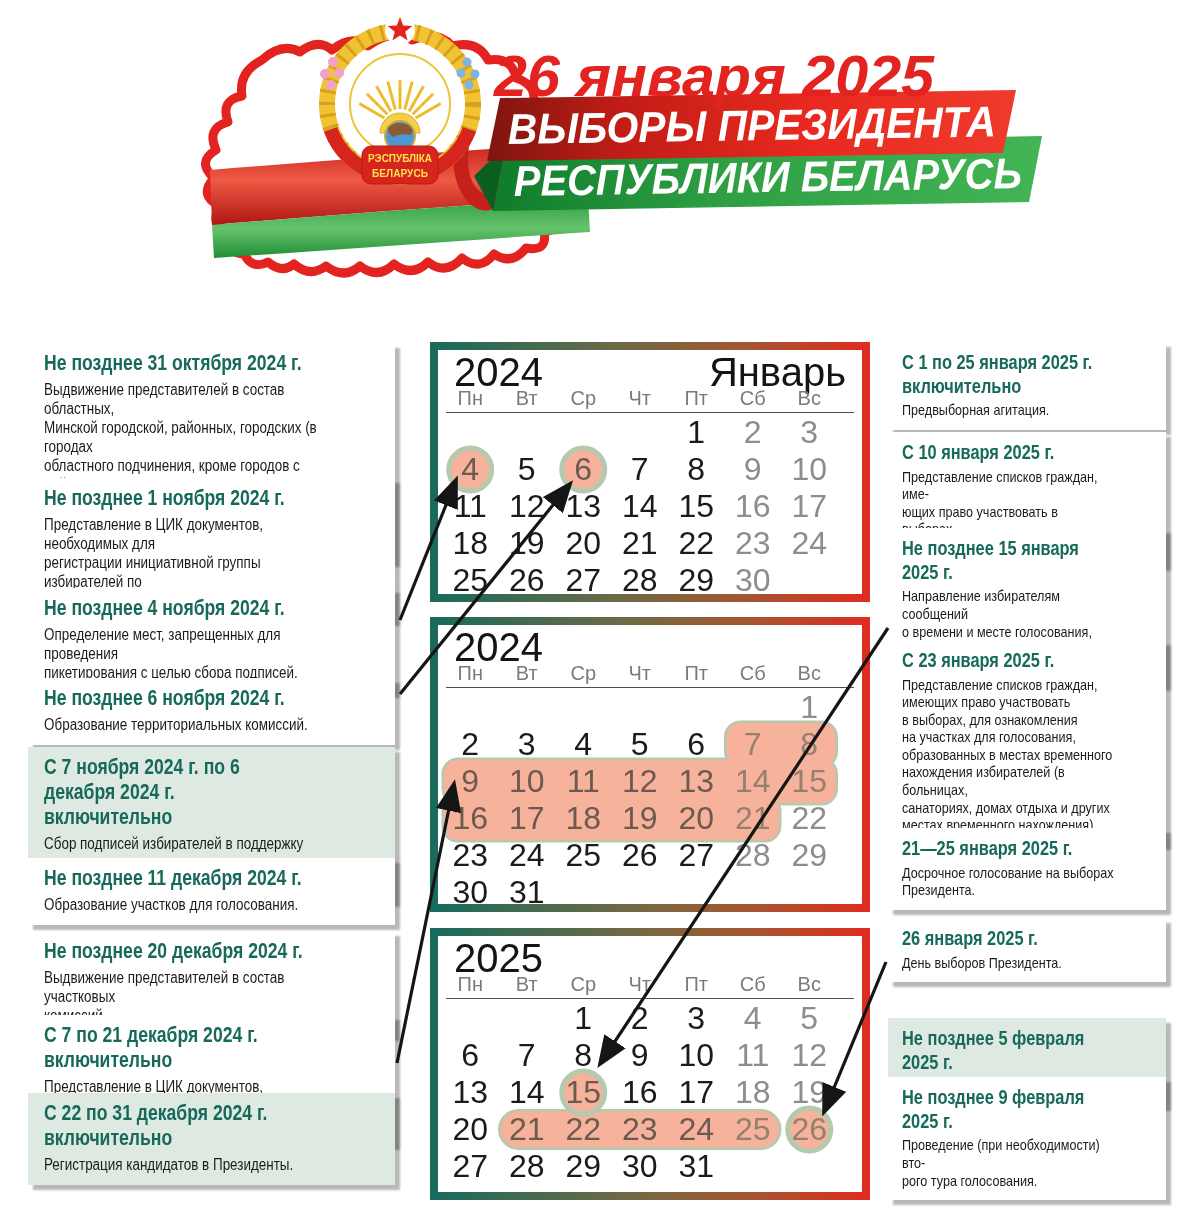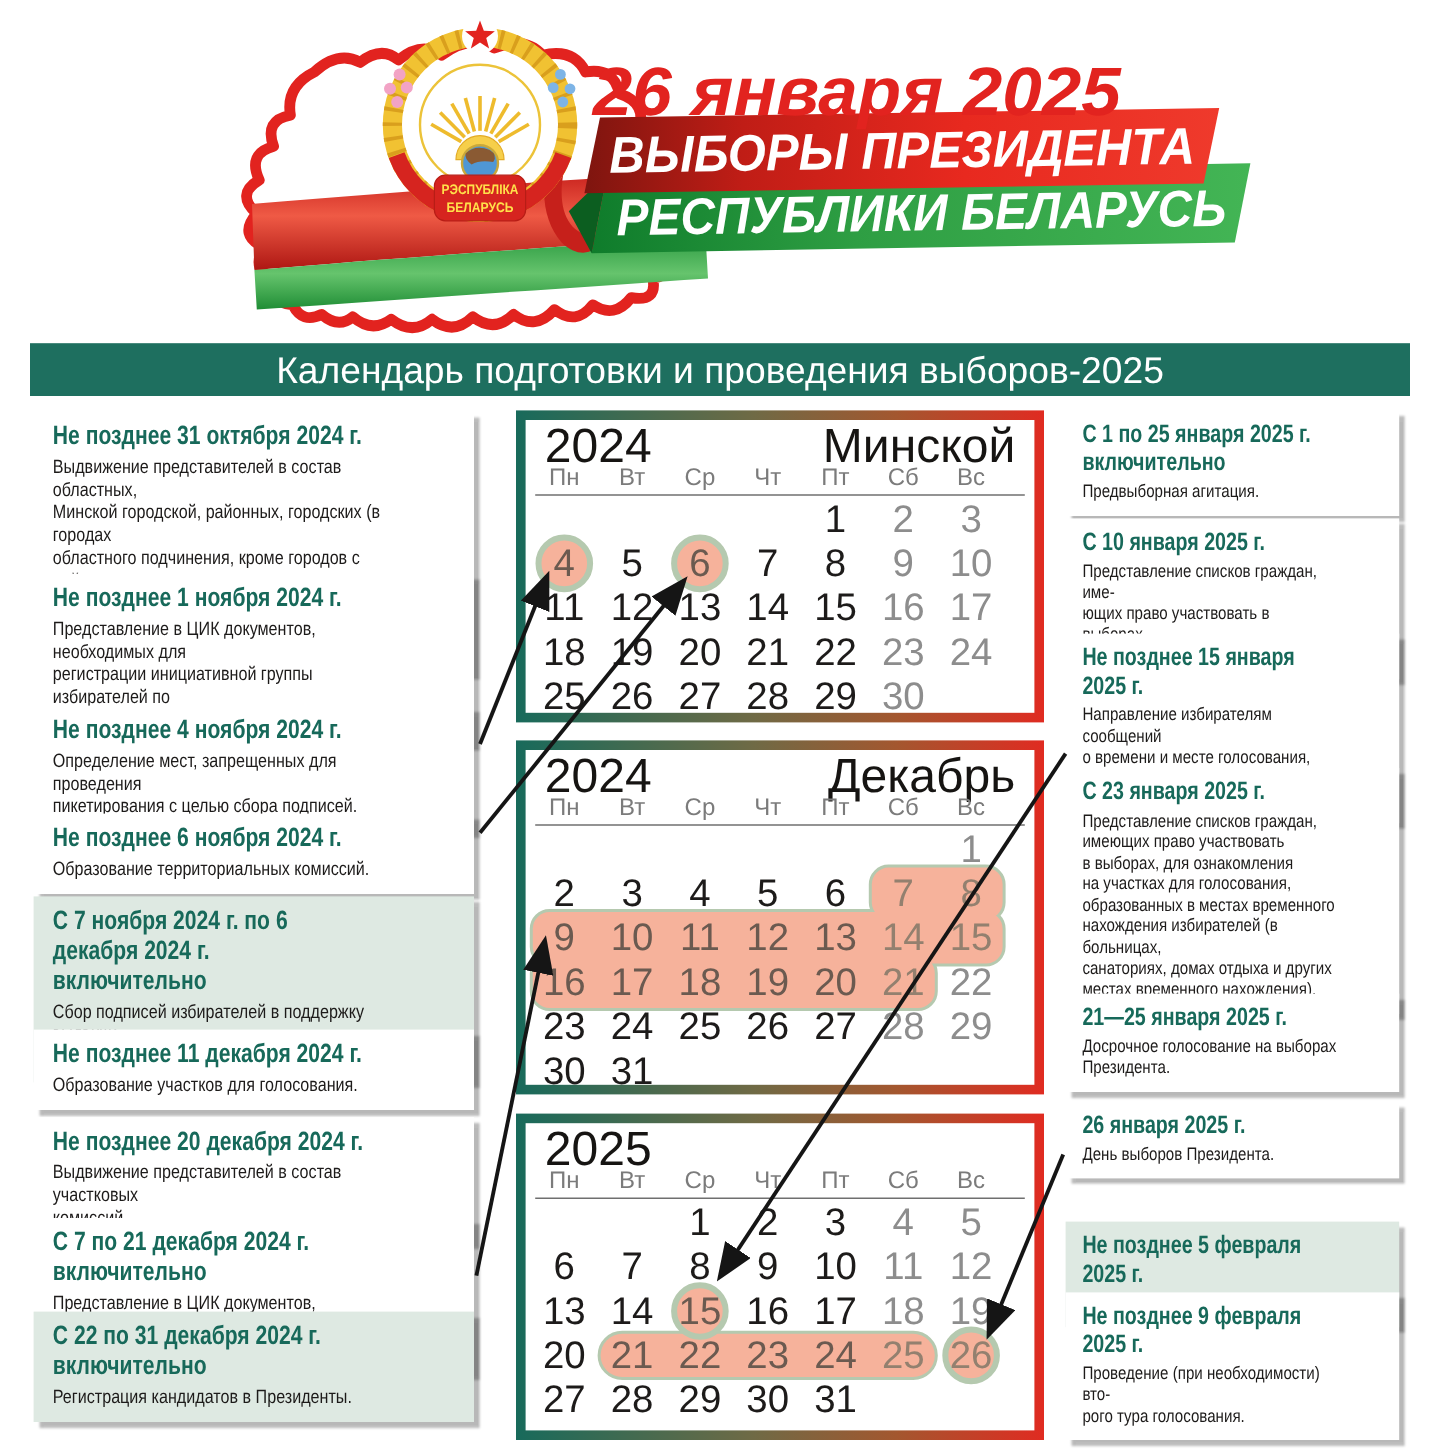--- a/index.html
+++ b/index.html
@@ -110,21 +110,20 @@
     </g>
 
     <polygon points="506,145 1042,136 1029,202 493,211" fill="url(#bandGreen)"></polygon>
     <polygon points="493,211 506,145 474,176" fill="#0c5e20"></polygon>
     <polygon points="500,98 1016,90 1003,153 487,161" fill="url(#bandRed)"></polygon>
     <text x="494" y="96" font-size="57" font-weight="bold" font-style="italic" fill="#e2231f" textLength="440" lengthAdjust="spacingAndGlyphs">26 января 2025</text>
     <text x="508" y="144" font-size="43" font-weight="bold" font-style="italic" fill="#ffffff" textLength="488" lengthAdjust="spacingAndGlyphs" transform="rotate(-0.9 508 144)">ВЫБОРЫ ПРЕЗИДЕНТА</text>
     <text x="514" y="196" font-size="43" font-weight="bold" font-style="italic" fill="#ffffff" textLength="508" lengthAdjust="spacingAndGlyphs" transform="rotate(-0.9 514 196)">РЕСПУБЛИКИ БЕЛАРУСЬ</text>
   </svg>
 
-  <div class="title-bar">Календарь подготовки и проведения выборов-2025</div>
 
   <div id="left-col">
       <div class="evt" style="top:343px">
         <div class="evt-h">Не позднее 31 октября 2024 г.</div>
         <div class="evt-b">Выдвижение представителей в состав областных,
 Минской городской, районных, городских (в городах
 областного подчинения, кроме городов с районным
 делением), районных в городах комиссий по выбо-
 рам Президента.</div>
       </div>
@@ -217,21 +216,21 @@
 2025 г.</div>
         <div class="evt-b">Проведение (при необходимости) вто-
 рого тура голосования.</div>
       </div>
     </div>
   <div id="cal-wrap">
       <div class="cal" style="top:342px;height:260px">
         <div class="cal-frame"></div>
         <div class="cal-inner"></div>
         <div class="cal-year">2024</div>
-        <div class="cal-month">Минской</div>
+        <div class="cal-month">Январь</div>
         <div class="cal-wd" style="left:12px;width:56.5px">Пн</div>
         <div class="cal-wd" style="left:68.5px;width:56.5px">Вт</div>
         <div class="cal-wd" style="left:125px;width:56.5px">Ср</div>
         <div class="cal-wd" style="left:181.5px;width:56.5px">Чт</div>
         <div class="cal-wd" style="left:238px;width:56.5px">Пт</div>
         <div class="cal-wd" style="left:294.5px;width:56.5px">Сб</div>
         <div class="cal-wd" style="left:351px;width:56.5px">Вс</div>
         <div class="cal-rule"></div>
         <svg class="cal-hl" width="440" height="260">
           <circle cx="40.25" cy="127.5" r="21.5" fill="#f6b29b" stroke="#b5c9af" stroke-width="5"></circle>
@@ -265,21 +264,20 @@
         <div class="cal-day" style="left:68.5px;top:220px;width:56.5px">26</div>
         <div class="cal-day" style="left:125px;top:220px;width:56.5px">27</div>
         <div class="cal-day" style="left:181.5px;top:220px;width:56.5px">28</div>
         <div class="cal-day" style="left:238px;top:220px;width:56.5px">29</div>
         <div class="cal-day we" style="left:294.5px;top:220px;width:56.5px">30</div>
       </div>
       <div class="cal" style="top:617px;height:295px">
         <div class="cal-frame"></div>
         <div class="cal-inner"></div>
         <div class="cal-year">2024</div>
-        <div class="cal-month">Декабрь</div>
         <div class="cal-wd" style="left:12px;width:56.5px">Пн</div>
         <div class="cal-wd" style="left:68.5px;width:56.5px">Вт</div>
         <div class="cal-wd" style="left:125px;width:56.5px">Ср</div>
         <div class="cal-wd" style="left:181.5px;width:56.5px">Чт</div>
         <div class="cal-wd" style="left:238px;width:56.5px">Пт</div>
         <div class="cal-wd" style="left:294.5px;width:56.5px">Сб</div>
         <div class="cal-wd" style="left:351px;width:56.5px">Вс</div>
         <div class="cal-rule"></div>
         <svg class="cal-hl" width="440" height="295">
           <rect x="296.5" y="106" width="109" height="43" rx="14" fill="#f6b29b" stroke="#b5c9af" stroke-width="5"></rect>

